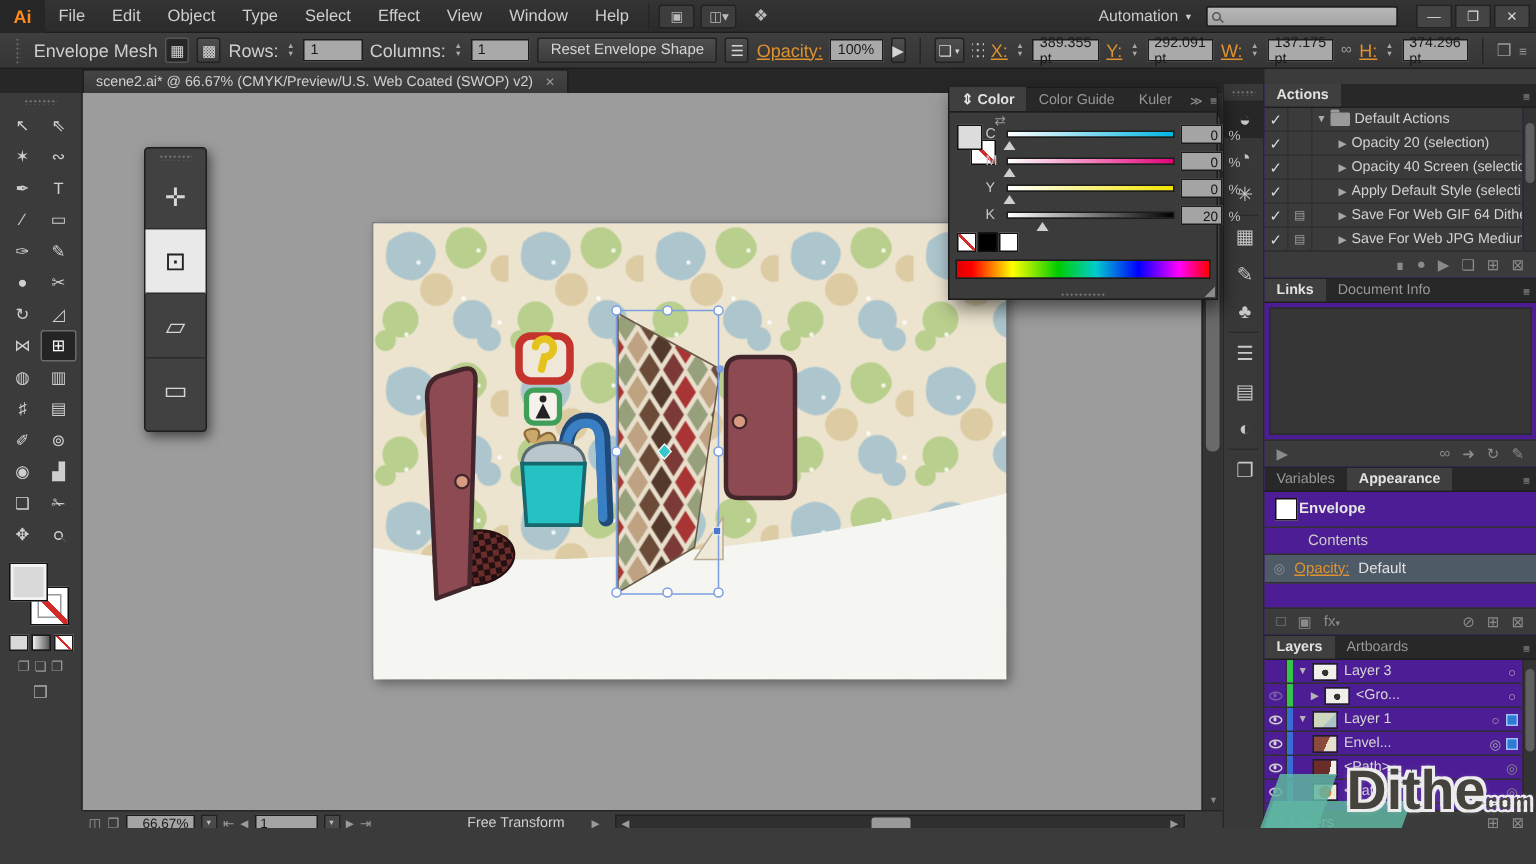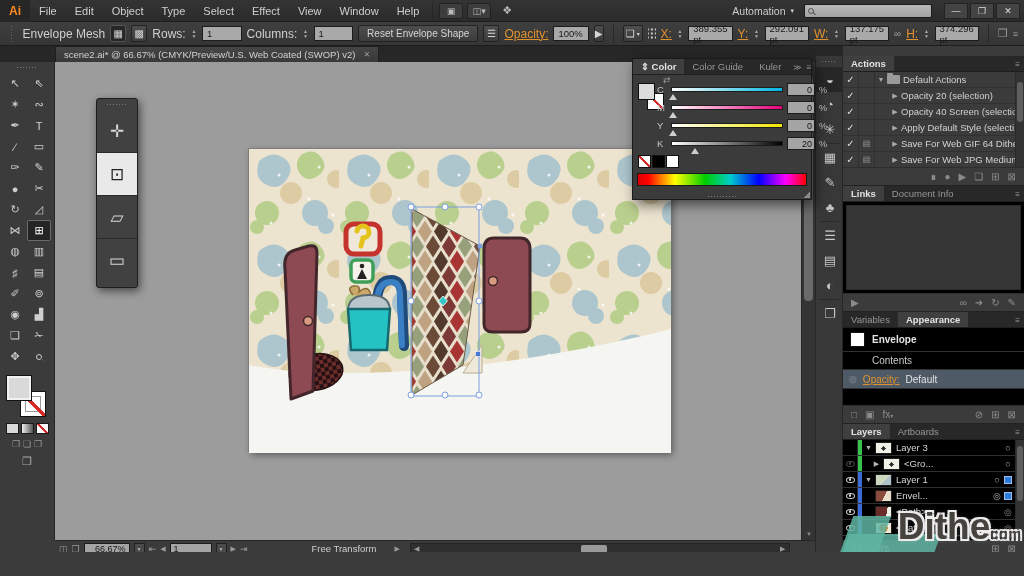--- a/index.html
+++ b/index.html
@@ -91,21 +91,21 @@
   .pgrip{position:absolute;left:50%;bottom:1px;transform:translateX(-50%);width:30px;height:3px;background-image:radial-gradient(#777 35%,transparent 37%);background-size:3px 3px}
   .rgrip{position:absolute;right:1px;bottom:1px;width:7px;height:7px;background:linear-gradient(135deg,transparent 50%,#8a8a8a 50%)}
 
   
   #dock{left:815px;top:56px;width:28px;height:500px;background:#383838;border-left:1px solid #272727;border-right:1px solid #272727;z-index:6}
   .dock-ico{width:28px;height:25px;display:flex;align-items:center;justify-content:center;color:#c7c7c7;font-size:13px}
   .dock-ico.pressed{background:#272727}
   .dock-sep{height:1px;background:#2a2a2a;margin:1px 3px}
 
   
-  #panels{left:843px;top:56px;width:181px;height:500px;background:#000000;z-index:6;display:flex;flex-direction:column}
+  #panels{left:843px;top:56px;width:181px;height:500px;background:#4c1d95;z-index:6;display:flex;flex-direction:column}
   .rpanel{position:relative;border-bottom:1px solid #222;overflow:hidden}
   .pbody{position:relative;background:#3b3b3b}
   .prow{display:flex;align-items:center;border-bottom:1px solid #313131;position:relative}
   .pbottom{position:absolute;left:0;right:0;bottom:0;height:18px;border-top:1px solid #2d2d2d;display:flex;align-items:center;gap:8px;padding:0 8px;color:#8b8b8b;font-size:10px;background:#3b3b3b}
   .scroll{position:absolute;right:0;top:0;bottom:0;width:9px;background:#333;border-left:1px solid #2a2a2a}
   .scroll .th{position:absolute;left:1px;width:6px;background:#5f5f5f;border-radius:3px}
   .checkcol{width:16px;text-align:center;color:#dedede;border-right:1px solid #313131;align-self:stretch;display:flex;align-items:center;justify-content:center;flex:none}
   .dlgcol{width:16px;text-align:center;color:#9a9a9a;font-size:8px;border-right:1px solid #313131;align-self:stretch;display:flex;align-items:center;justify-content:center;flex:none}
   .exp{width:12px;color:#a9a9a9;font-size:7px;text-align:center;flex:none}
   .fold{width:13px;height:9px;background:#9a9a9a;border-radius:1px;position:relative;flex:none;margin-right:3px}
@@ -571,21 +571,21 @@
     </div>
 
     <div class="rpanel" style="height:112px">
       <div class="panel-head">
         <div class="ptab">Variables</div>
         <div class="ptab on">Appearance</div>
         <div class="phead-ico">
             <span>≡</span>
           </div>
       </div>
-      <div class="prow" style="height:24px;gap:7px;padding-left:7px">
+      <div class="prow" style="height:24px;gap:1px;padding-left:7px">
         <span style="width:15px;height:15px;background:#fff;border:1px solid #111;flex:none"></span>
         <span style="font-weight:bold;color:#e4e4e4">Envelope</span>
       </div>
       <div class="prow" style="height:18px;padding-left:29px">
         <span>Contents</span>
       </div>
       <div class="prow" style="height:19px;background:#4e5a66;gap:6px;padding-left:6px">
         <span style="color:#8a949e;font-size:9px">◎</span>
         <span class="orange">Opacity:</span>
         <span style="color:#e2e2e2">Default</span>

